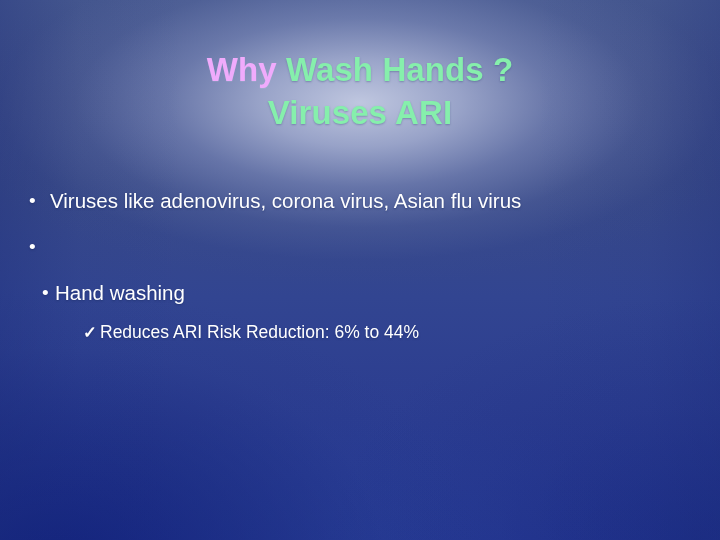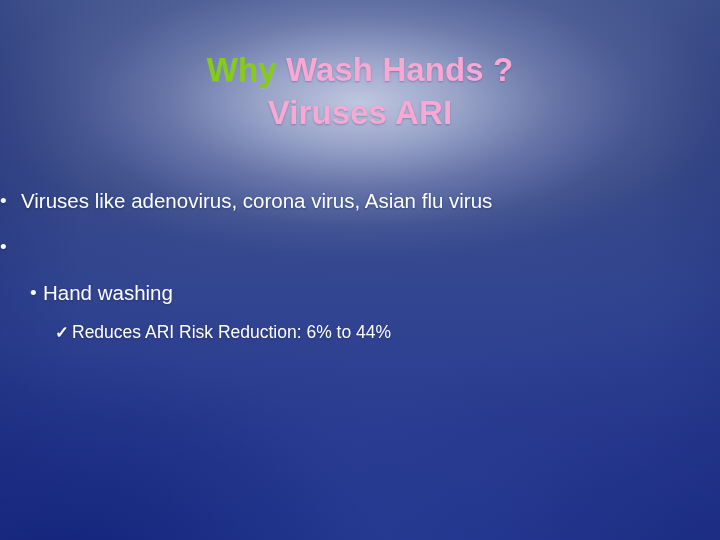--- a/index.html
+++ b/index.html
@@ -70,25 +70,25 @@
     top: 48px;
     width: 720px;
     text-align: center;
     font-weight: bold;
     font-size: 33px;
     line-height: 43px;
     letter-spacing: 0.1px;
   }
   .title-line { display: block; white-space: nowrap; }
   .t-dark {
-    color: #84cc16;
+    color: #f0abfc;
     text-shadow: 0 1px 1px rgba(255,255,255,0.10);
   }
   .t-light {
-    color: #f9a8d4;
+    color: #86efac;
     text-shadow: 0 1px 2px rgba(40,56,110,0.35);
   }
 
   .body-block {
     position: absolute;
     left: 0;
     top: 186px;
     width: 720px;
   }
 
@@ -96,45 +96,46 @@
     display: flex;
     align-items: flex-start;
     color: #ffffff;
     text-shadow: 0 1px 2px rgba(28,44,98,0.55);
   }
 
   
   .lvl1 {
     font-size: 20.5px;
     line-height: 29px;
+    padding-left: 29px;
     margin-bottom: 17px;
   }
   .lvl1 .mark {
     flex: 0 0 auto;
     width: 21px;
     font-size: 19px;
     line-height: 29px;
     color: #ffffff;
     text-align: left;
   }
   .lvl1 .mark::before { content: "\2022"; }
   .lvl1 .txt {
     flex: 0 1 auto;
     max-width: 626px;
   }
 
   
-  .lvl1.tight { padding-left: 30px; margin-bottom: 13px; }
+  .lvl1.tight { padding-left: 42px; margin-bottom: 13px; }
   .lvl1.tight .mark { width: 13px; }
 
   
   .lvl2 {
     font-size: 17.5px;
     line-height: 25px;
-    padding-left: 55px;
+    padding-left: 83px;
     margin-bottom: 0;
   }
   .lvl2 .mark {
     flex: 0 0 auto;
     width: 17px;
     font-size: 16.5px;
     line-height: 25px;
     color: #ffffff;
   }
   .lvl2 .mark::before { content: "\2713"; font-weight: 600; }

